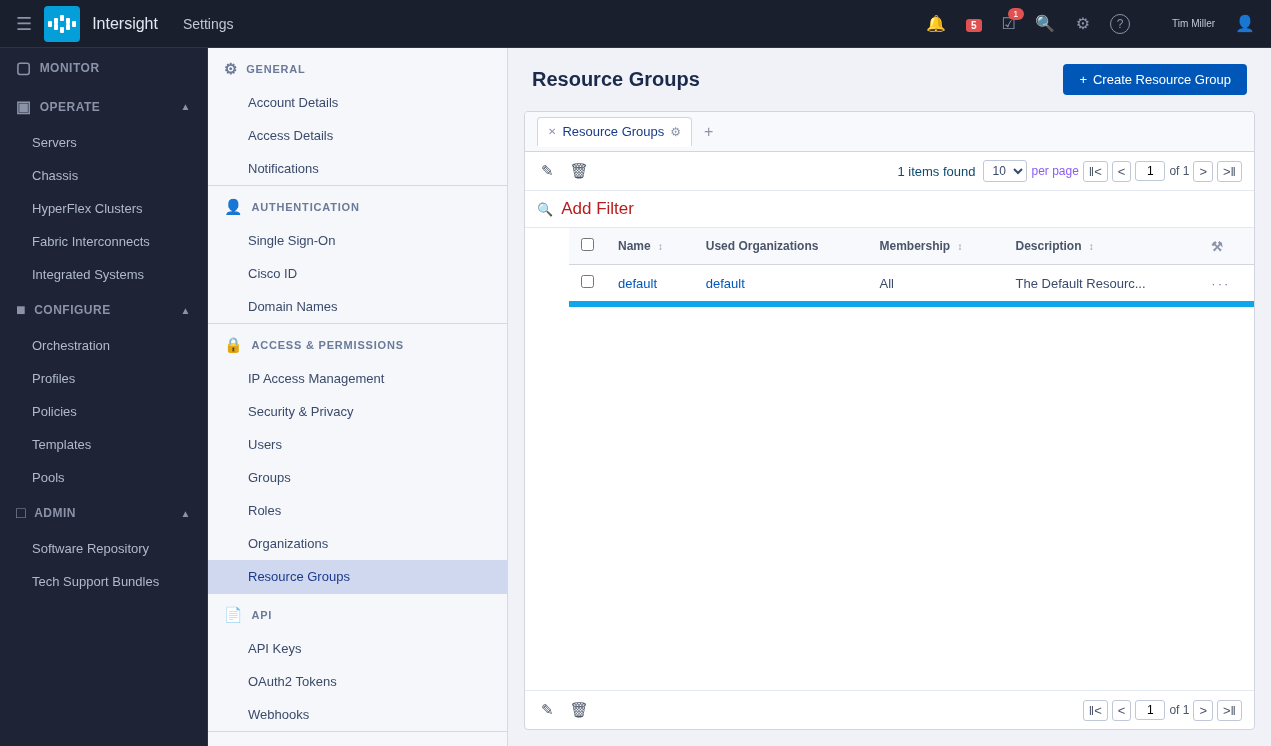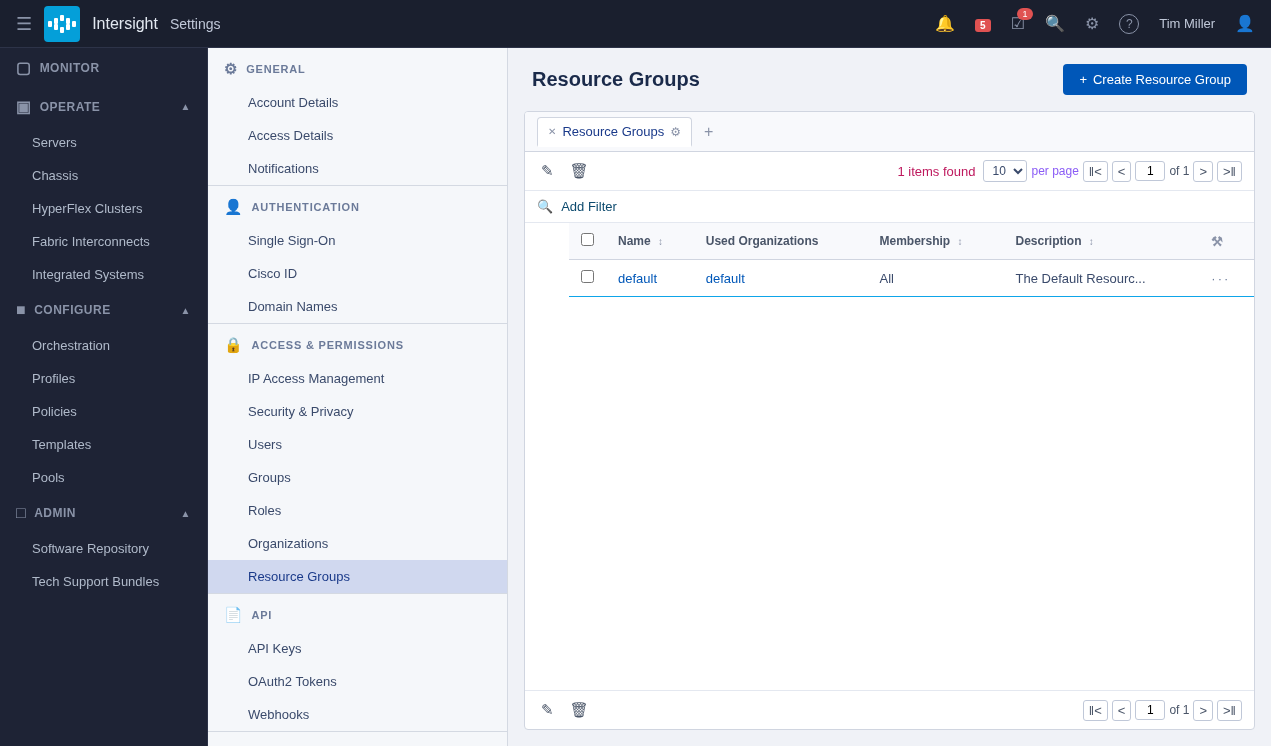--- a/index.html
+++ b/index.html
@@ -18,31 +18,31 @@
     .topnav-left { display: flex; align-items: center; gap: 12px; }
     .hamburger-icon { color: #8a93a8; cursor: pointer; font-size: 18px; }
     .cisco-logo {
       width: 36px; height: 36px;
       background: #049fd9;
       border-radius: 4px;
       display: flex; align-items: center; justify-content: center;
       font-weight: bold; font-size: 10px; color: white; letter-spacing: -0.5px;
     }
     .brand-name { color: #e2e8f0; font-size: 16px; font-weight: 400; }
-    .topnav-center { flex: 1; display: flex; align-items: center; padding-left: 12px; }
+    .topnav-center { flex: 1; display: flex; align-items: center; padding-left: 25px; }
     .topnav-section-label { color: #c0c8d8; font-size: 14px; }
     .topnav-right { display: flex; align-items: center; gap: 20px; }
     .topnav-icon { color: #8a93a8; cursor: pointer; font-size: 16px; position: relative; }
     .badge {
       position: absolute; top: -6px; right: -8px;
       background: #e05252; color: white; font-size: 9px;
       border-radius: 8px; padding: 1px 4px; min-width: 16px; text-align: center;
     }
     .badge-announcement { background: #e05252; }
-    .user-label { color: #c0c8d8; font-size: 13px; cursor: pointer; }
+    .user-label { color: #c0c8d8; font-size: 10px; cursor: pointer; margin-left: 22px; }
 
     
     .main-layout { display: flex; flex: 1; overflow: hidden; }
 
     
     .sidebar {
       width: 208px;
       background: #1e2335;
       border-right: 1px solid #2d3348;
       display: flex;
@@ -170,57 +170,57 @@
     .tab-add { color: #8a93a8; font-size: 16px; cursor: pointer; margin-left: 4px; }
     .toolbar {
       display: flex;
       align-items: center;
       padding: 6px 12px;
       border-bottom: 1px solid #e4e8f0;
       gap: 8px;
     }
     .toolbar-btn { color: #4a5568; cursor: pointer; font-size: 15px; padding: 4px; border-radius: 3px; }
     .toolbar-spacer { flex: 1; }
-    .items-count { color: #be185d; font-size: 13px; }
+    .items-count { color: #0c4a6e; font-size: 13px; }
     .pagination { display: flex; align-items: center; gap: 4px; }
     .page-size-select {
       border: 1px solid #c0c8d8; border-radius: 3px;
       padding: 2px 4px; font-size: 12px; color: #3a4a6b;
       background: white; cursor: pointer;
     }
     .per-page-label { color: #8b5cf6; font-size: 12px; }
     .page-nav-btn { color: #4a5568; cursor: pointer; font-size: 13px; padding: 2px 5px; border: 1px solid #c0c8d8; border-radius: 3px; background: white; }
     .page-nav-btn:disabled { color: #c0c8d8; cursor: default; }
     .page-input { width: 30px; text-align: center; border: 1px solid #c0c8d8; border-radius: 3px; padding: 2px; font-size: 12px; }
     .of-label { color: #4a5568; font-size: 12px; }
 
     .filter-row {
       display: flex;
       align-items: center;
       gap: 8px;
       padding: 8px 12px;
       border-bottom: 1px solid #e4e8f0;
     }
     .filter-icon { color: #6b7a99; font-size: 13px; }
-    .filter-label { color: #0c4a6e; font-size: 13px; }
+    .filter-label { color: #b91c1c; font-size: 17px; }
 
     .data-table { width: 100%; border-collapse: collapse; }
     .data-table th {
       padding: 10px 12px;
       text-align: left;
       font-size: 12px;
       font-weight: 600;
       color: #4a5568;
       border-bottom: 1px solid #d0d5e0;
       background: #f8f9fc;
       white-space: nowrap;
     }
     .data-table td {
       padding: 10px 12px;
-      border-bottom: 1px solid #0ea5e9;
+      border-bottom: 6px solid #0ea5e9;
       font-size: 13px;
       color: #3a4a6b;
     }
     .col-sort { color: #8a93a8; margin-left: 4px; font-size: 10px; cursor: pointer; }
     .col-settings { color: #8a93a8; font-size: 13px; cursor: pointer; }
     .checkbox-cell { width: 32px; }
     .link-cell { color: #0057b8; cursor: pointer; }
     .row-actions { color: #6b7a99; cursor: pointer; letter-spacing: 2px; }
 
     .bottom-toolbar {

